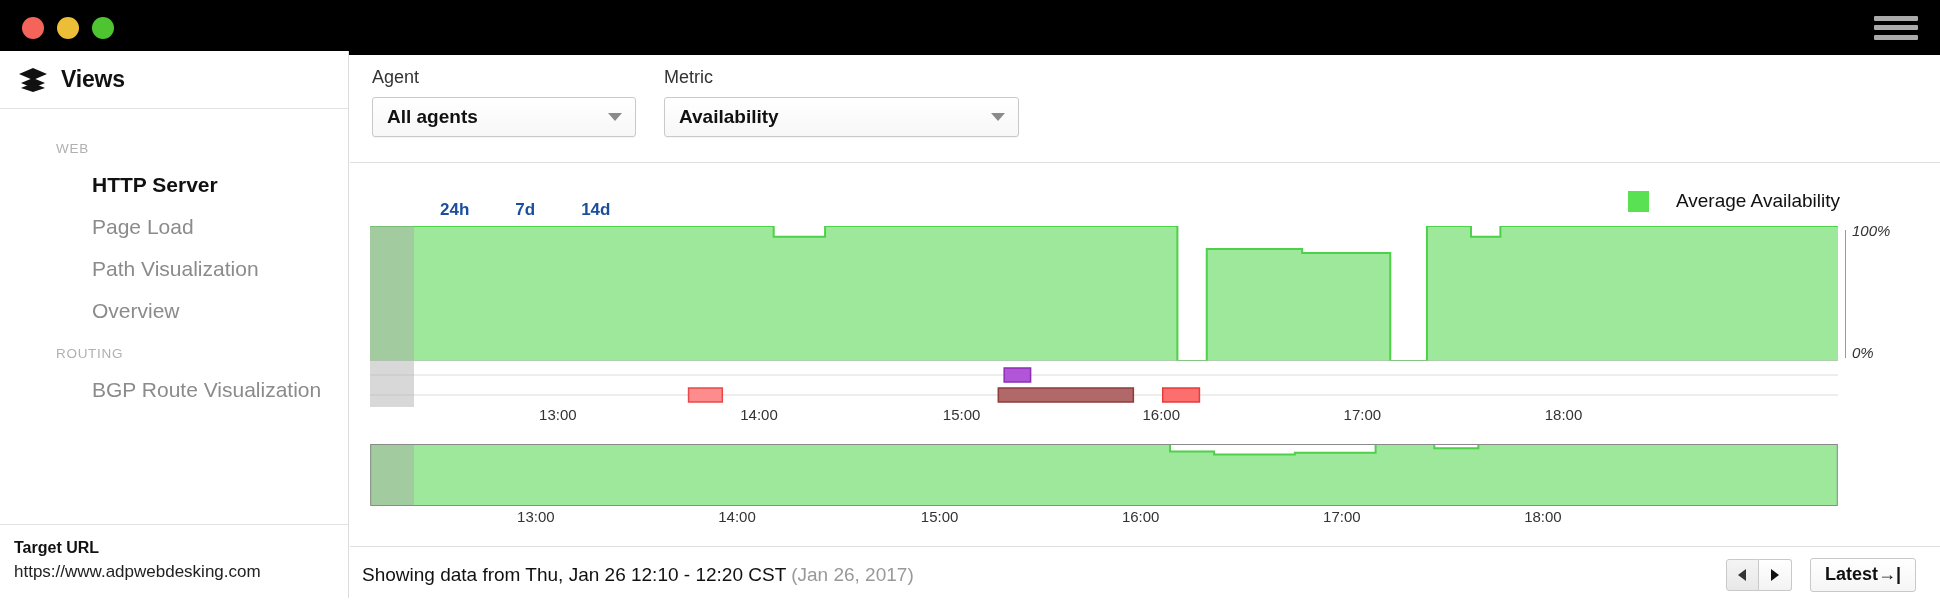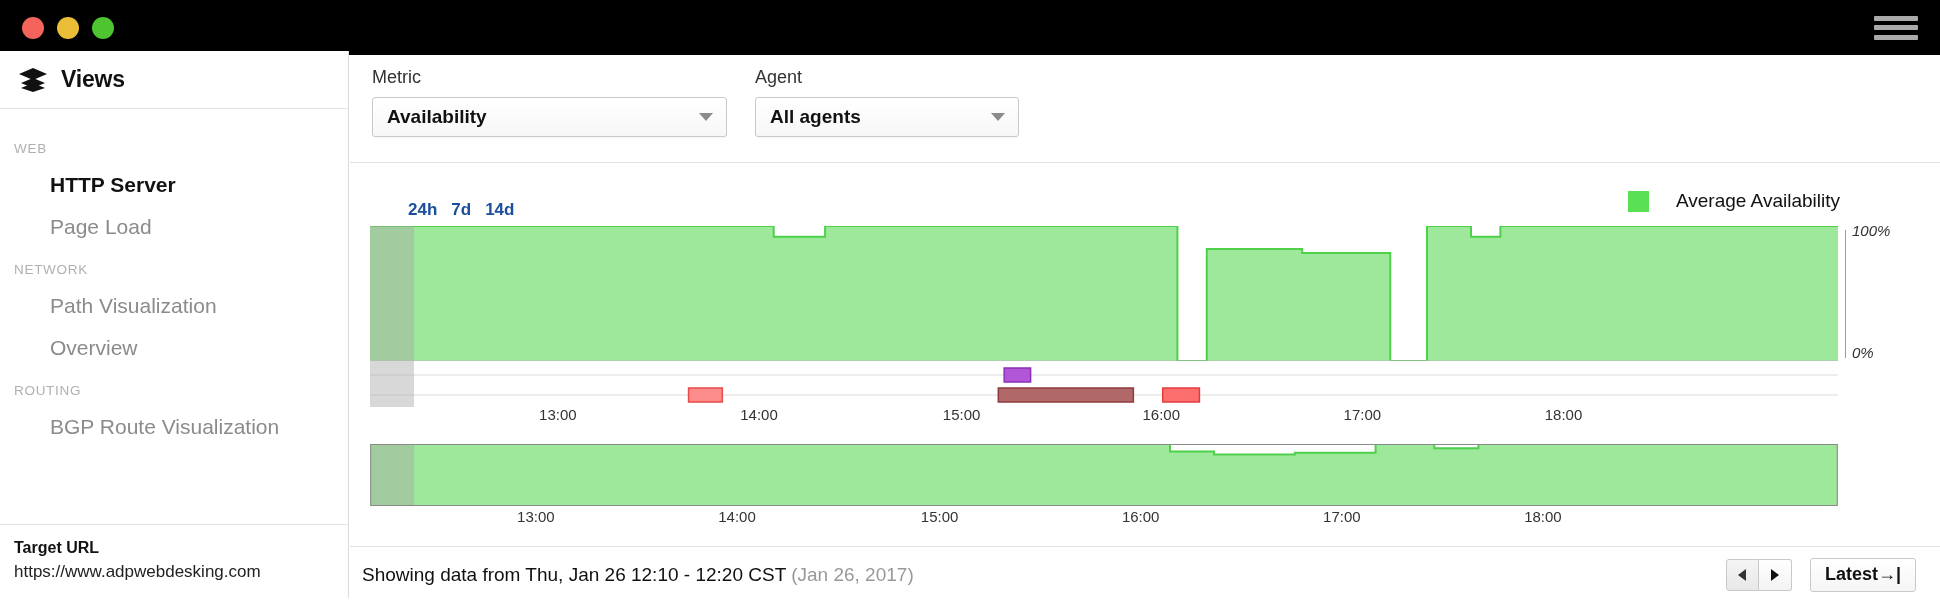--- a/index.html
+++ b/index.html
@@ -47,21 +47,21 @@
     height: 58px;
     display: flex; align-items: center;
     padding-left: 18px;
     border-bottom: 1px solid #e3e3e3;
   }
   .layers-icon { width: 30px; height: 26px; margin-right: 13px; flex: none; }
   .sidebar-title {
     font-size: 23px; font-weight: bold; color: #111;
     letter-spacing: -0.2px;
   }
-  .nav { padding-top: 18px; }
+  .nav { padding-top: 18px; margin-left: 42px; }
   .nav-group-label {
     font-size: 13.5px; color: #b0b0b0;
     letter-spacing: 0.7px;
     padding: 14px 0 8px 14px;
     font-weight: normal;
   }
   .nav-item {
     font-size: 21px; color: #8b8b8b;
     padding: 9px 0 9px 50px;
     cursor: pointer;
@@ -121,20 +121,21 @@
   
   .chart-area { position: relative; height: 383px; }
 
   .range-btns {
     position: absolute; left: 58px; top: 37px;
     display: flex; gap: 14px; z-index: 6;
   }
   .range-btn {
     font-size: 17px; font-weight: bold; color: #1b4f9c;
     cursor: pointer;
+    margin-left: 32px;
   }
 
   .legend {
     position: absolute; right: 100px; top: 27px;
     display: flex; align-items: center; gap: 27px; z-index: 6;
   }
   .legend-swatch { width: 21px; height: 21px; background: #5ae053; }
   .legend-text { font-size: 19px; color: #111; }
 
   
@@ -245,48 +246,47 @@
         <polygon points="15,16 27,21 15,25 3,21" fill="#111"></polygon>
       </svg>
       <span class="sidebar-title">Views</span>
     </div>
 
     <div class="nav">
       <div class="nav-group-label">WEB</div>
       <div class="nav-item active">HTTP Server</div>
       <div class="nav-item">Page Load</div>
 
-      <div class="nav-group-label">NETWORK</div>
       <div class="nav-item">Path Visualization</div>
       <div class="nav-item">Overview</div>
 
       <div class="nav-group-label">ROUTING</div>
       <div class="nav-item">BGP Route Visualization</div>
     </div>
 
     <div class="sidebar-footer">
       <div class="footer-label">Target URL</div>
       <div class="footer-url">https://www.adpwebdesking.com</div>
     </div>
   </div>
 
   <div class="main">
 
     <div class="controls">
+      <div>
+        <div class="field-label">Agent</div>
+        <div class="select agent">
+          <span>All agents</span>
+          <span class="caret"></span>
+        </div>
+      </div>
       <div>
         <div class="field-label">Metric</div>
         <div class="select metric">
           <span>Availability</span>
-          <span class="caret"></span>
-        </div>
-      </div>
-      <div>
-        <div class="field-label">Agent</div>
-        <div class="select agent">
-          <span>All agents</span>
           <span class="caret"></span>
         </div>
       </div>
     </div>
 
     <div class="chart-area">
 
       <div class="range-btns">
         <span class="range-btn">24h</span>
         <span class="range-btn">7d</span>

